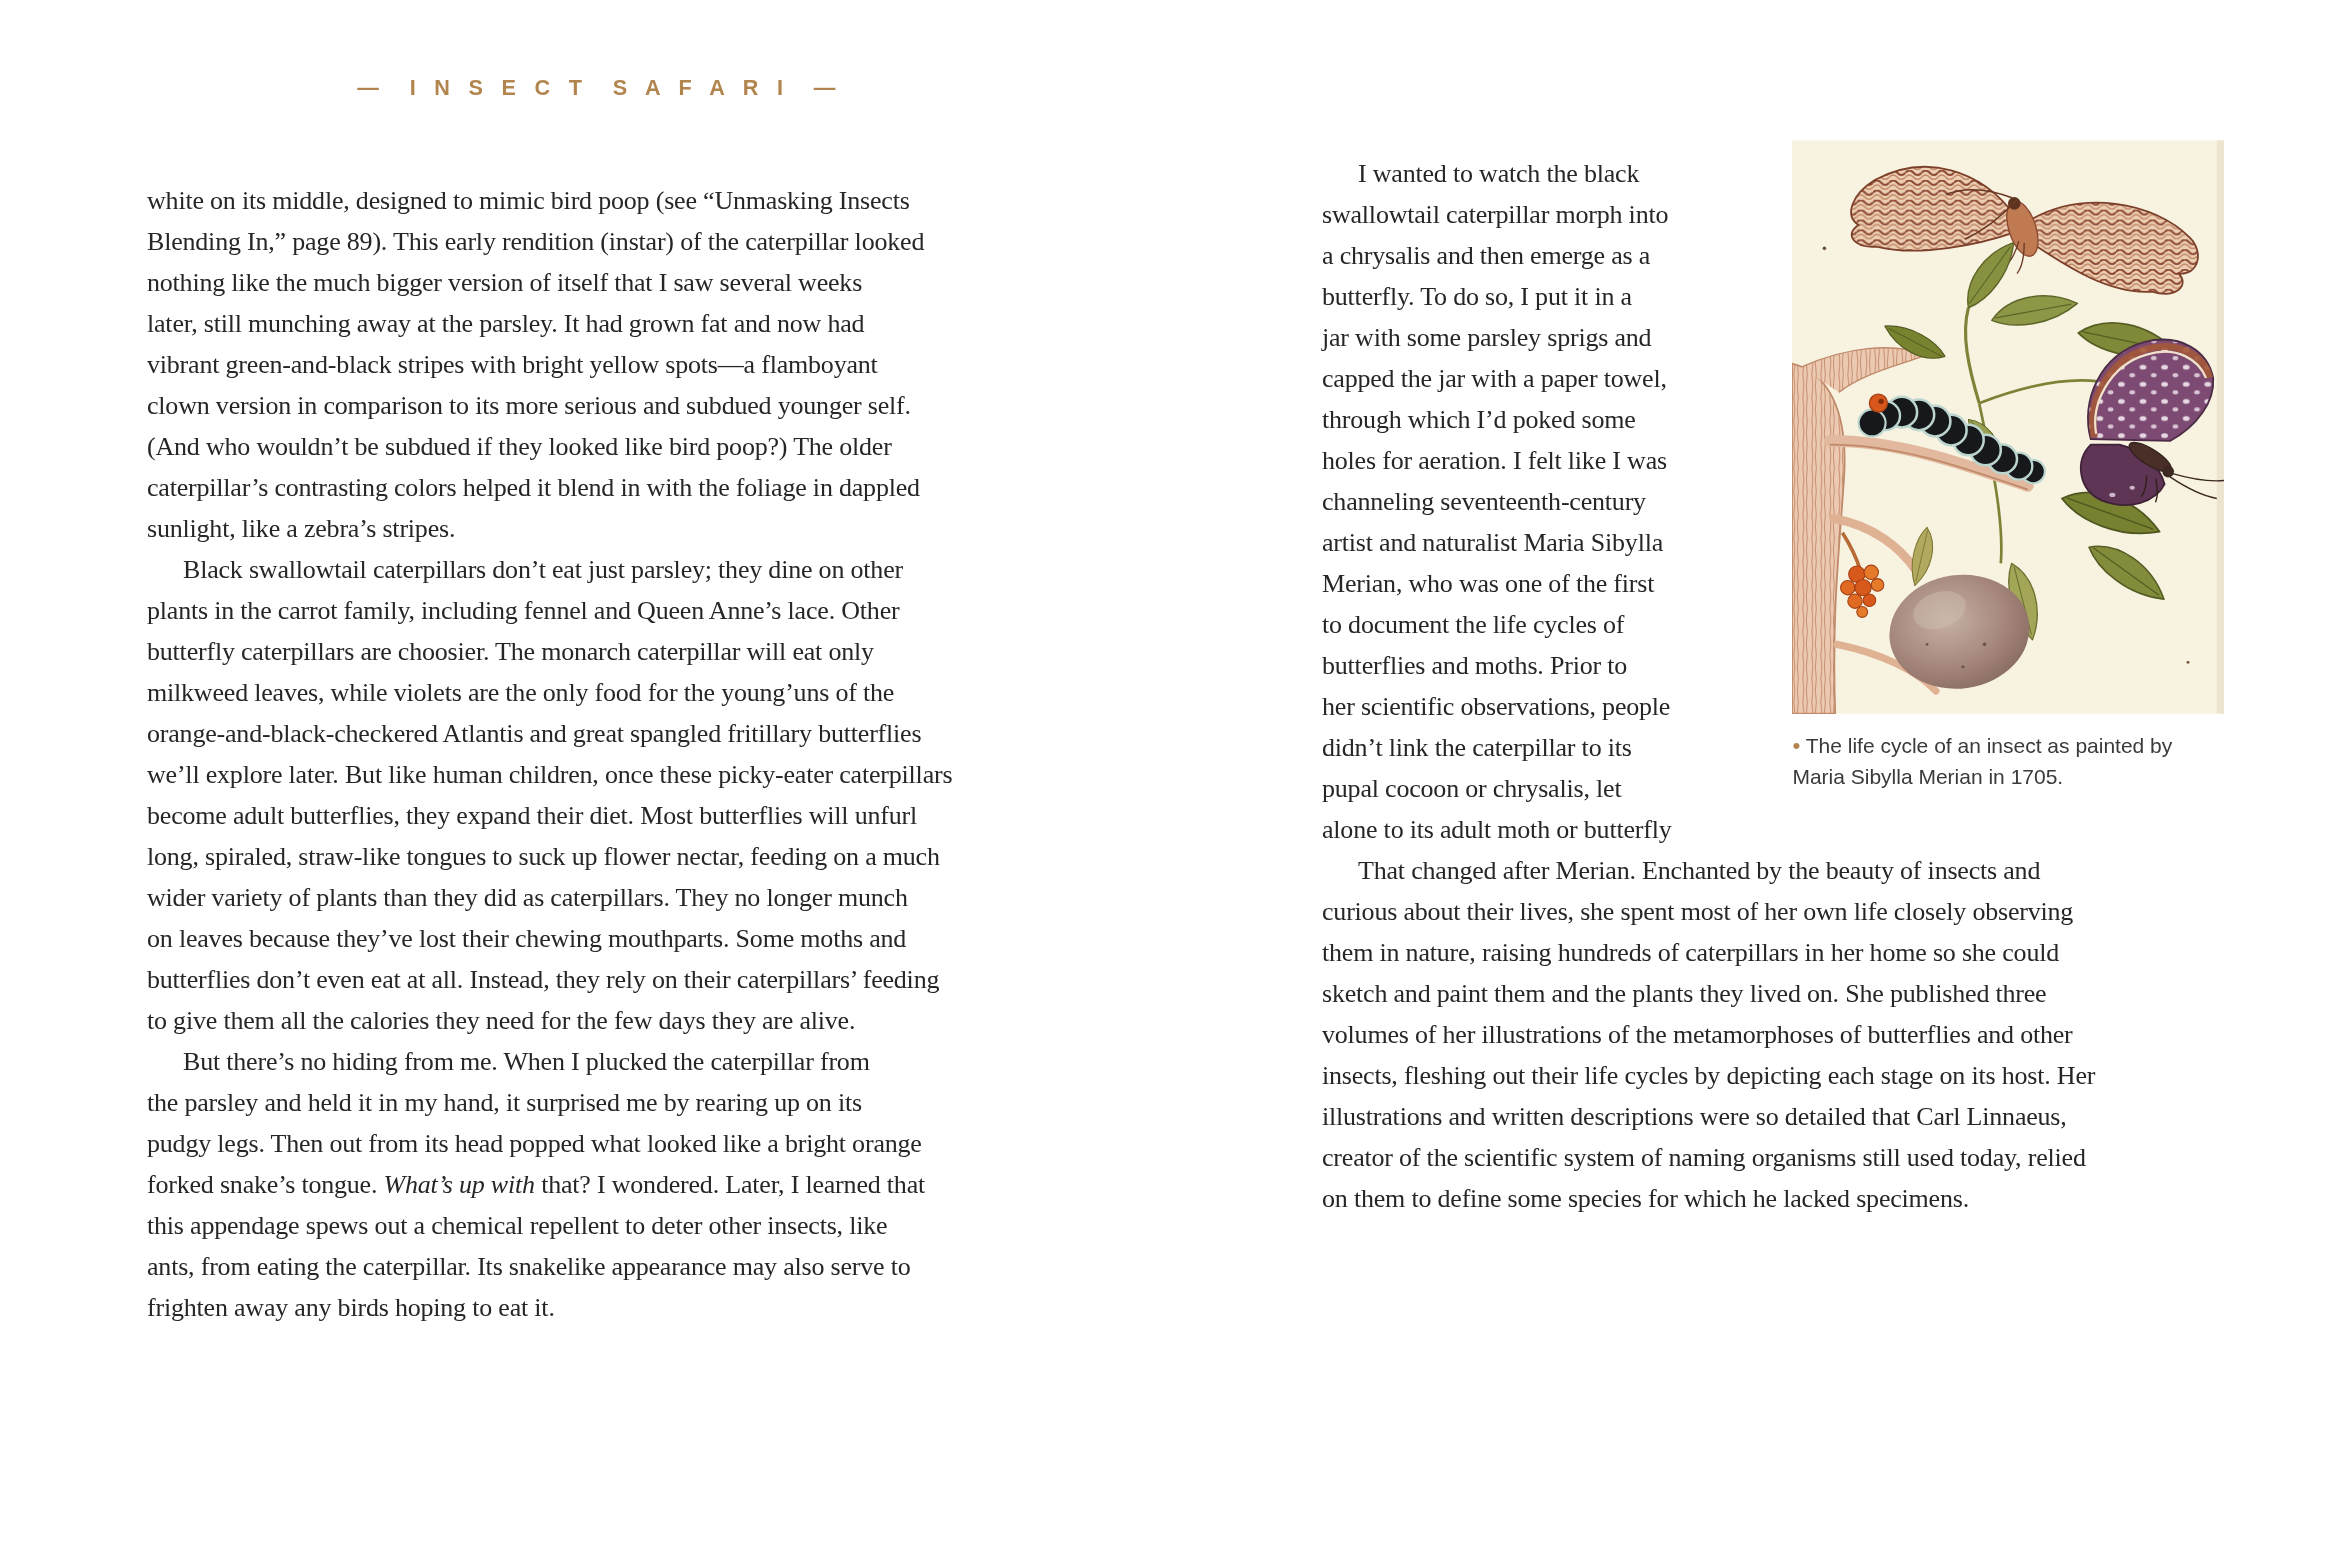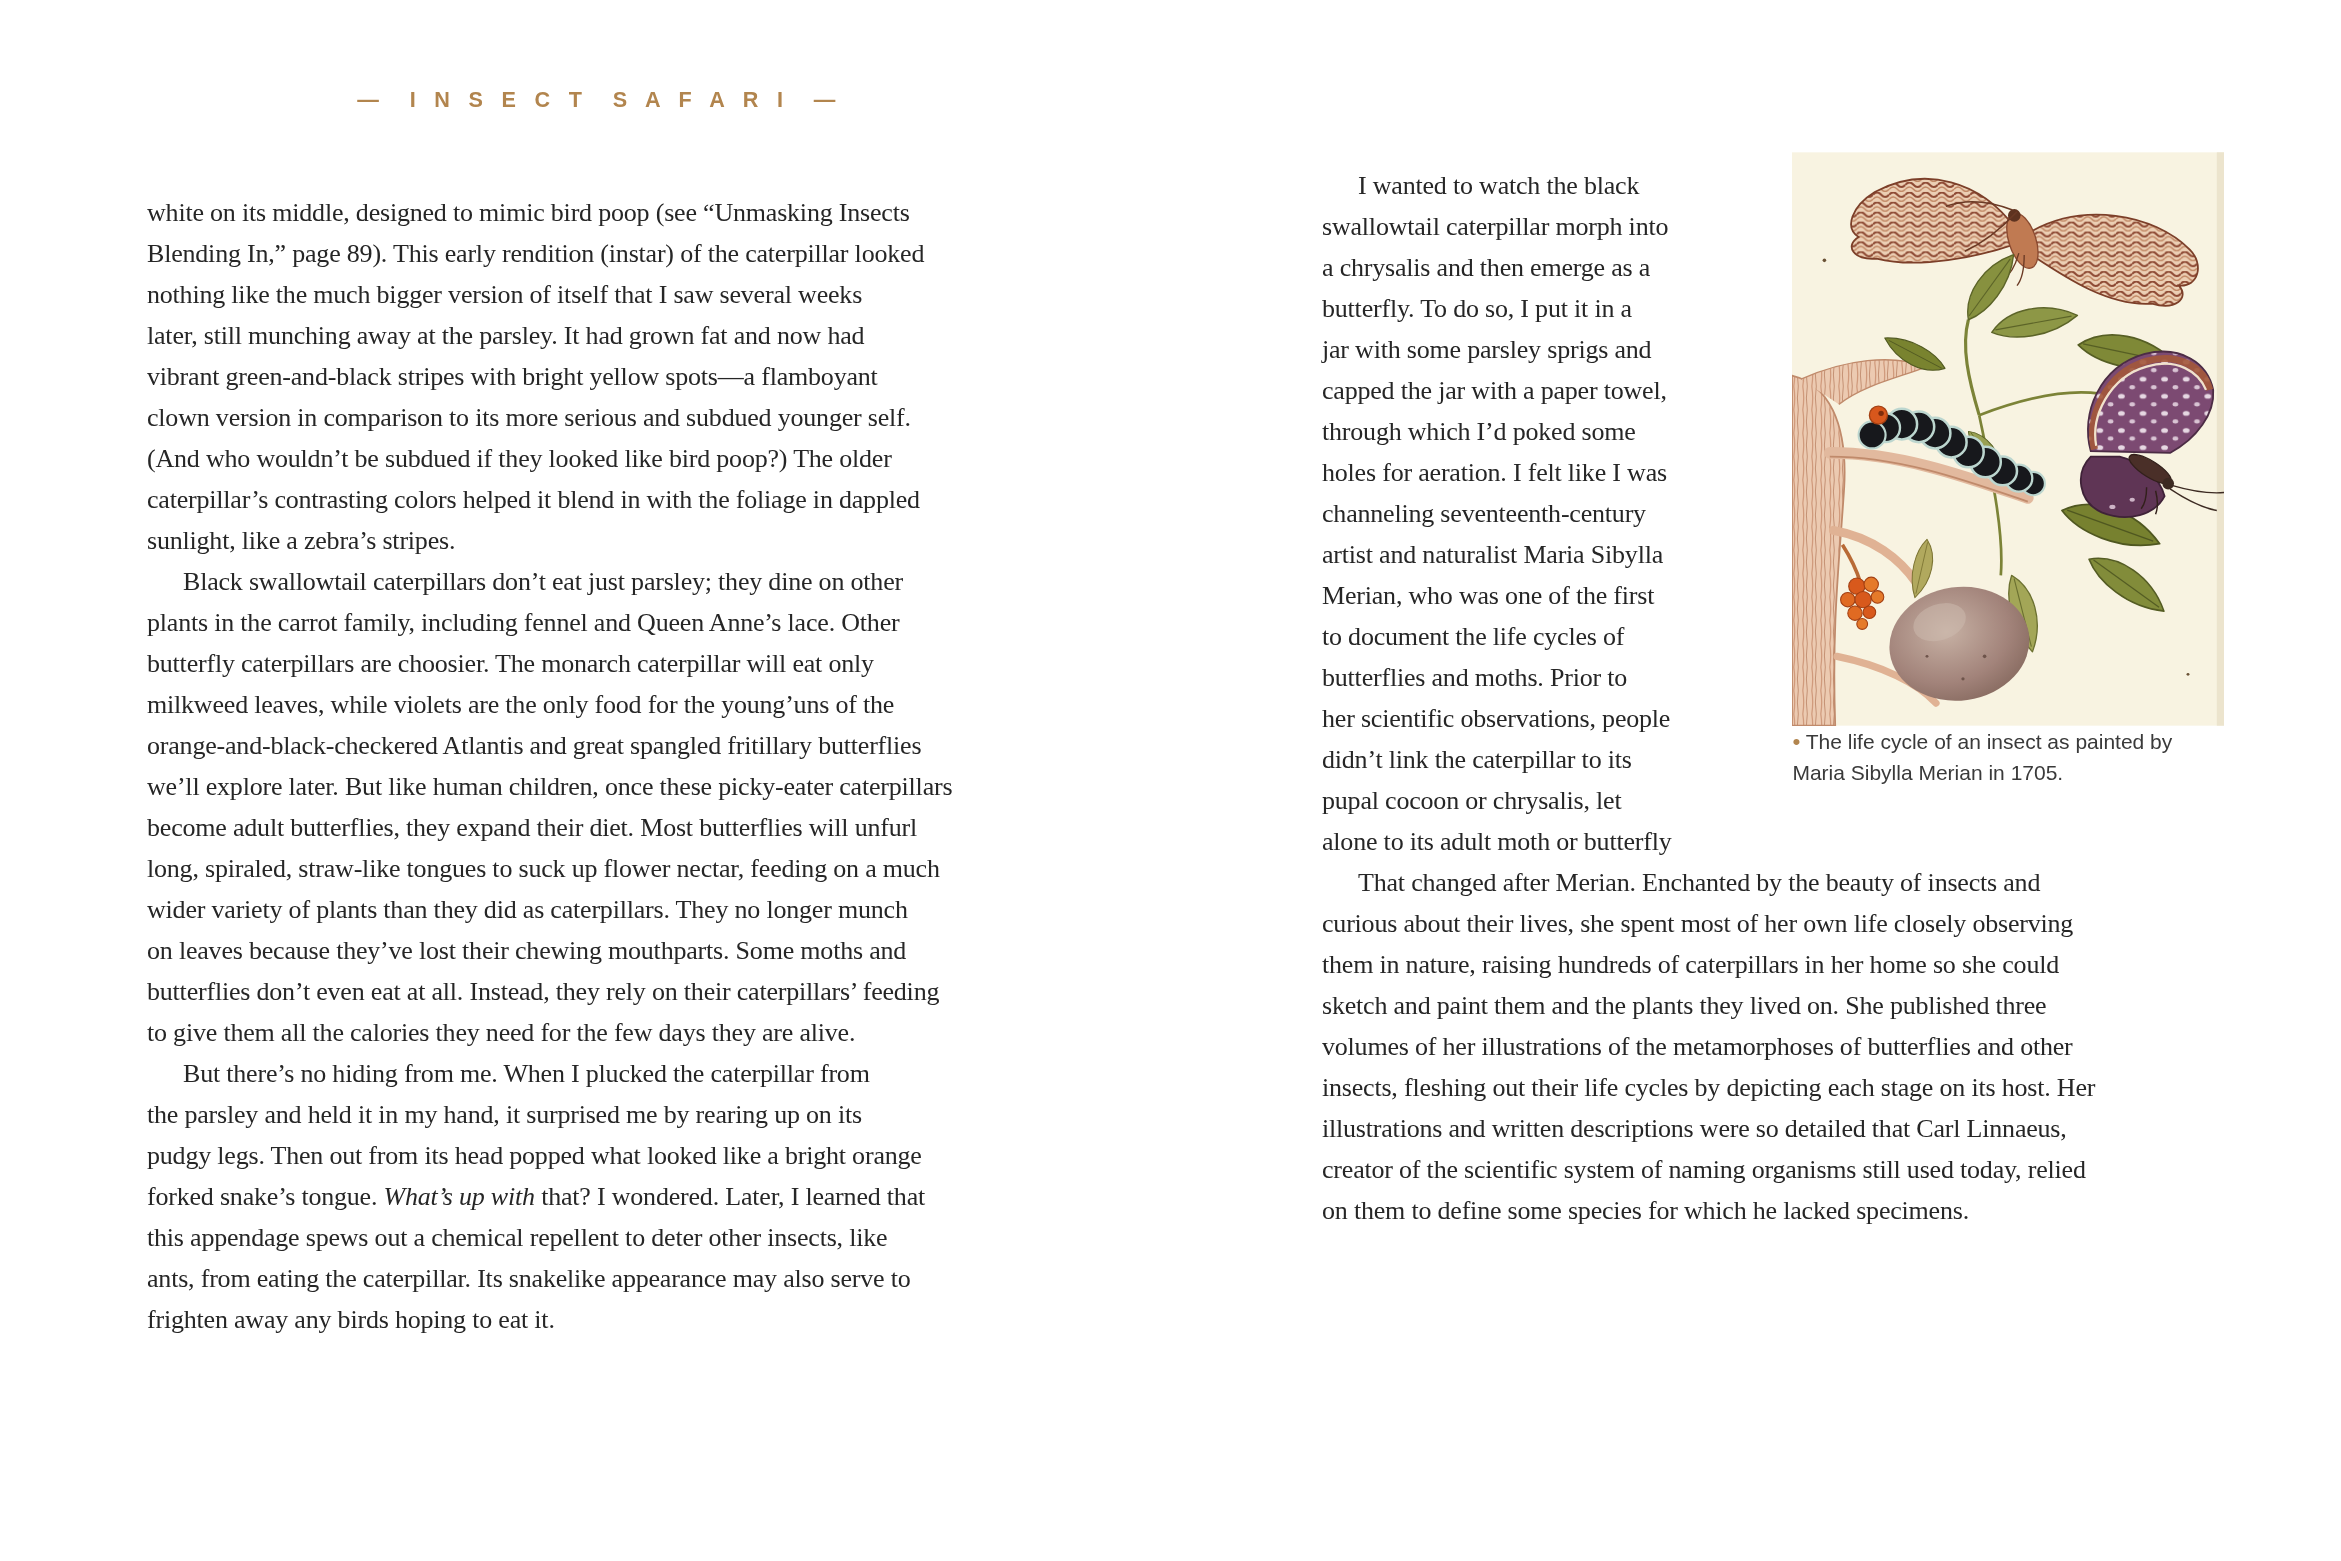--- a/index.html
+++ b/index.html
@@ -2,21 +2,21 @@
 <html style="font-size:14.4px"><head>
 <meta charset="utf-8">
 <style>
   html,body{margin:0;padding:0;}
   body{
     width:2342px;height:1561px;background:#ffffff;overflow:hidden;
     font-family:"Liberation Serif", serif;
   }
   .spread{display:flex;width:2342px;height:1561px;}
   .page{width:1171px;height:1561px;position:relative;background:#fff;}
-  .textblock{position:absolute;top:86px;width:905px;}
+  .textblock{position:absolute;top:74px;width:905px;}
   .page-left  .textblock{left:147px;}
   .page-right .textblock{left:151px;}
   .running-head{
     text-align:center;
     font-family:"Liberation Sans", sans-serif;
     font-weight:bold;
     font-size:21.6px;line-height:27px;
     color:var(--accent,#b2854e);
     white-space:pre;
   }
@@ -30,21 +30,21 @@
     white-space:pre;
     margin:0;
   }
   .first-body{margin-top:79px;}
   .indent{text-indent:36px;}
   .wrap-row{display:flex;margin-top:79px;}
   .col-narrow{width:447px;flex:0 0 447px;}
   .col-fig{width:432px;flex:0 0 432px;margin-left:23.4px;margin-top:-12.6px;}
   .figure-art{width:432px;height:574px;display:block;}
   .caption{
-    margin-top:0;
+    margin-top:16px;
     font-family:"Liberation Sans", sans-serif;
     font-size:21px;line-height:31px;
     color:#3a3a3a;
     white-space:pre;
   }
   .caption .bullet{color:var(--accent,#b2854e);font-size:22.5px;}
   .pagenum{
     position:absolute;top:1439px;width:905px;text-align:center;
     font-family:"Liberation Sans", sans-serif;
     font-weight:bold;font-size:21px;letter-spacing:3.6px;

